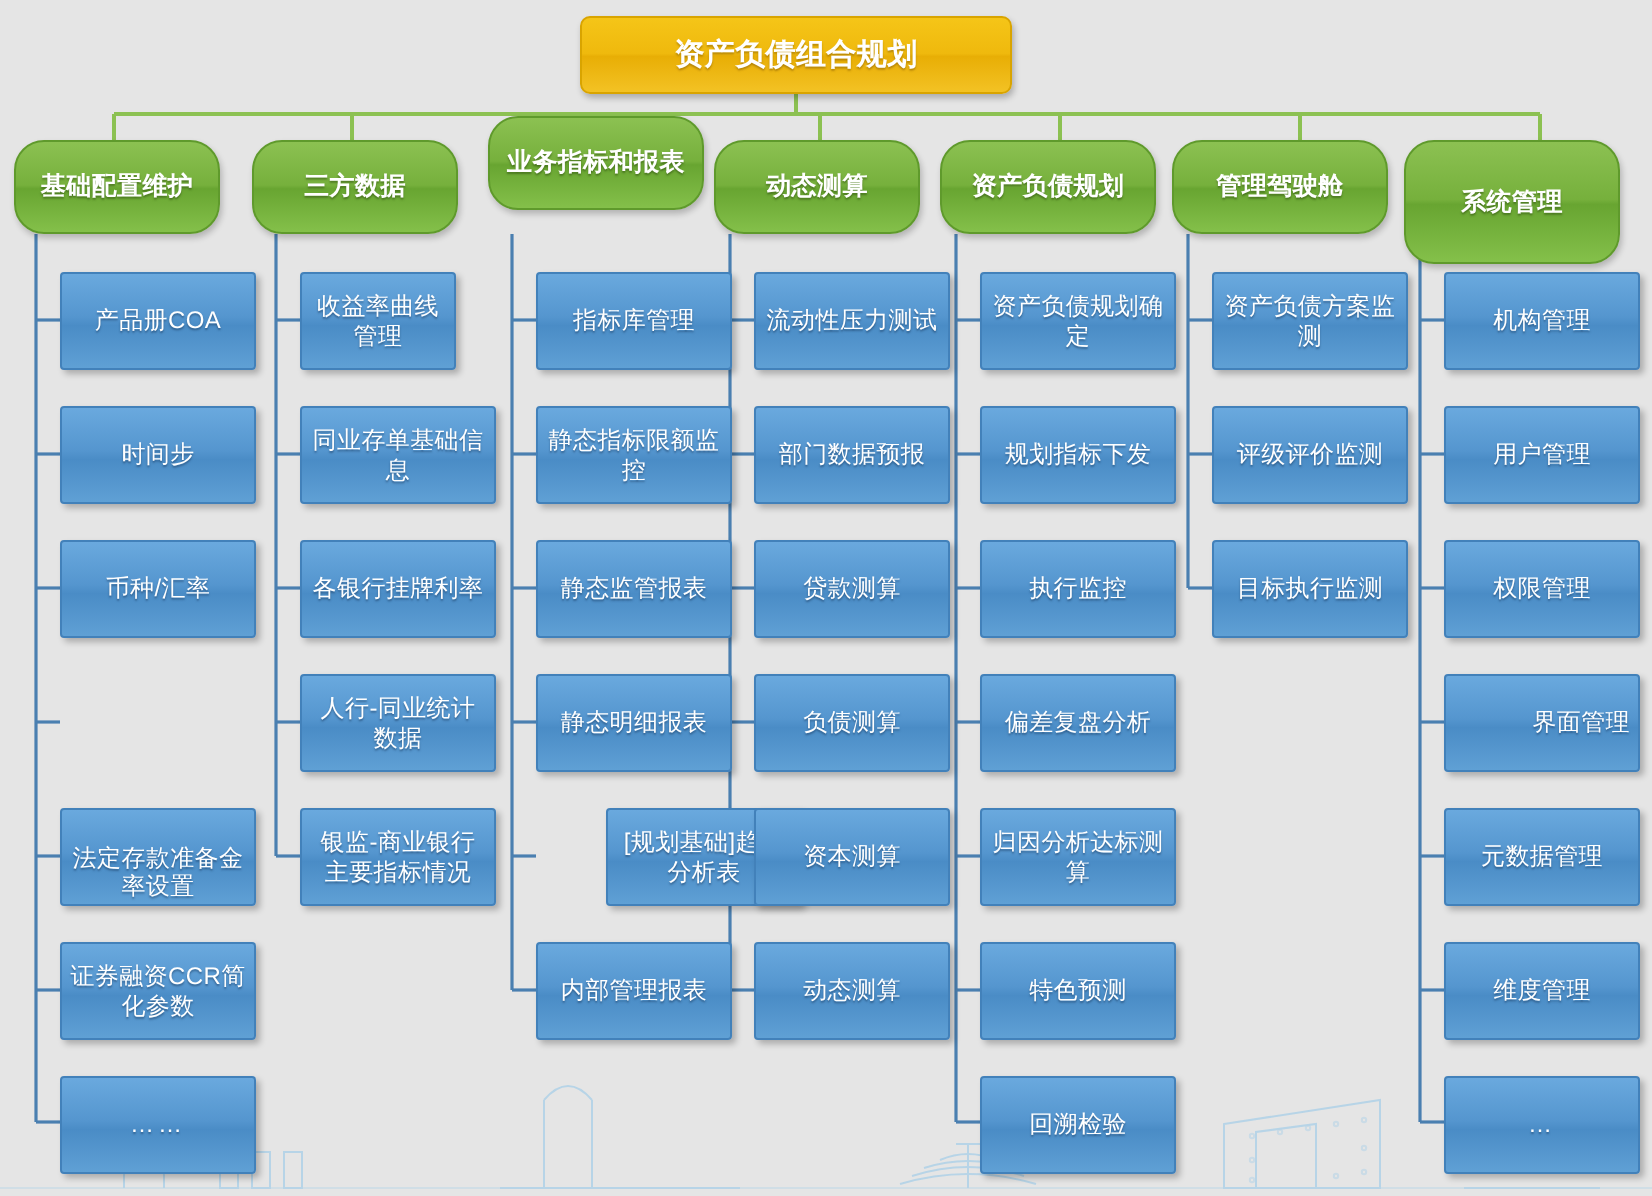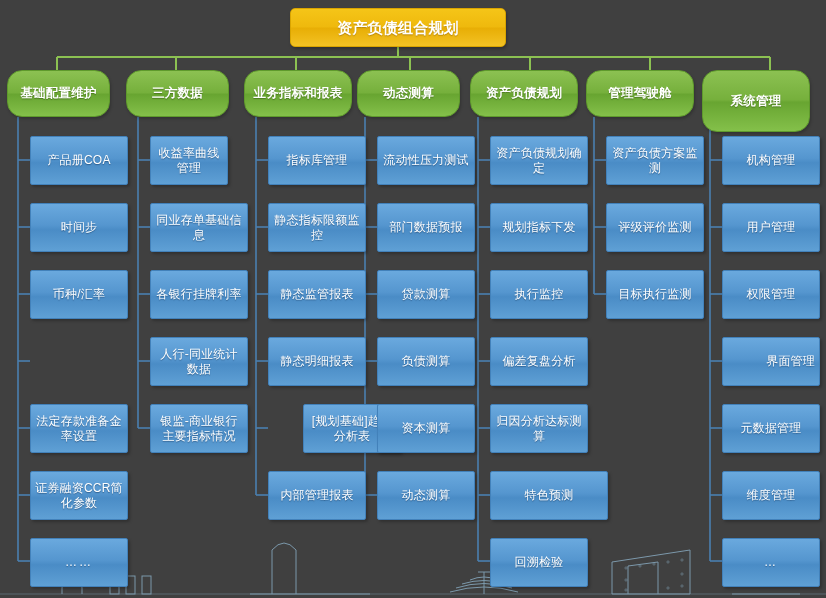--- a/index.html
+++ b/index.html
@@ -7,21 +7,21 @@
     width: 826px;
     height: 598px;
     overflow: hidden;
     background: #ffffff;
     font-family: "Liberation Sans", "DejaVu Sans", sans-serif;
   }
   #canvas {
     position: relative;
     width: 826px;
     height: 598px;
-    background: #404040;
+    background: #e5e5e5;
   }
 
   
   #watermark {
     position: absolute;
     left: 0;
     bottom: 0;
     width: 826px;
     height: 110px;
     pointer-events: none;
@@ -210,21 +210,21 @@
   <div class="node root" style="left:290px; top:8px; width:216px; height:39px;">
     <span>资产负债组合规划</span>
   </div>
 
   <div class="node cat" style="left:7px; top:70px; width:103px; height:47px;">
     <span>基础配置维护</span>
   </div>
   <div class="node cat" style="left:126px; top:70px; width:103px; height:47px;">
     <span>三方数据</span>
   </div>
-  <div class="node cat" style="left:244px; top:70px; width:108px; height:47px;">
+  <div class="node cat" style="left:244px; top:58px; width:108px; height:47px;">
     <span>业务指标和报表</span>
   </div>
   <div class="node cat" style="left:357px; top:70px; width:103px; height:47px;">
     <span>动态测算</span>
   </div>
   <div class="node cat" style="left:470px; top:70px; width:108px; height:47px;">
     <span>资产负债规划</span>
   </div>
   <div class="node cat" style="left:586px; top:70px; width:108px; height:47px;">
     <span>管理驾驶舱</span>
@@ -235,21 +235,21 @@
 
   <div class="node leaf" style="left:30px; top:136px; width:98px; height:49px;">
     <span>产品册COA</span>
     </div>
   <div class="node leaf" style="left:30px; top:203px; width:98px; height:49px;">
     <span>时间步</span>
     </div>
   <div class="node leaf" style="left:30px; top:270px; width:98px; height:49px;">
     <span>币种/汇率</span>
     </div>
-  <div class="node leaf" style="left:30px; top:404px; width:98px; height:49px;">
+  <div class="node leaf" style="left:30px; top:404px; width:98px; height:49px;align-items:flex-end;">
     <span>法定存款准备金率设置</span>
     </div>
   <div class="node leaf" style="left:30px; top:471px; width:98px; height:49px;">
     <span>证券融资CCR简化参数</span>
     </div>
   <div class="node leaf dots" style="left:30px; top:538px; width:98px; height:49px;">
     <span>……</span>
     </div>
 
   <div class="node leaf" style="left:150px; top:136px; width:78px; height:49px;">
@@ -314,21 +314,21 @@
     </div>
   <div class="node leaf" style="left:490px; top:270px; width:98px; height:49px;">
     <span>执行监控</span>
     </div>
   <div class="node leaf" style="left:490px; top:337px; width:98px; height:49px;">
     <span>偏差复盘分析</span>
     </div>
   <div class="node leaf" style="left:490px; top:404px; width:98px; height:49px;">
     <span>归因分析达标测算</span>
     </div>
-  <div class="node leaf" style="left:490px; top:471px; width:118px; height:49px;">
+  <div class="node leaf" style="left:490px; top:471px; width:98px; height:49px;">
     <span>特色预测</span>
     </div>
   <div class="node leaf" style="left:490px; top:538px; width:98px; height:49px;">
     <span>回溯检验</span>
     </div>
 
   <div class="node leaf" style="left:606px; top:136px; width:98px; height:49px;">
     <span>资产负债方案监测</span>
     </div>
   <div class="node leaf" style="left:606px; top:203px; width:98px; height:49px;">

